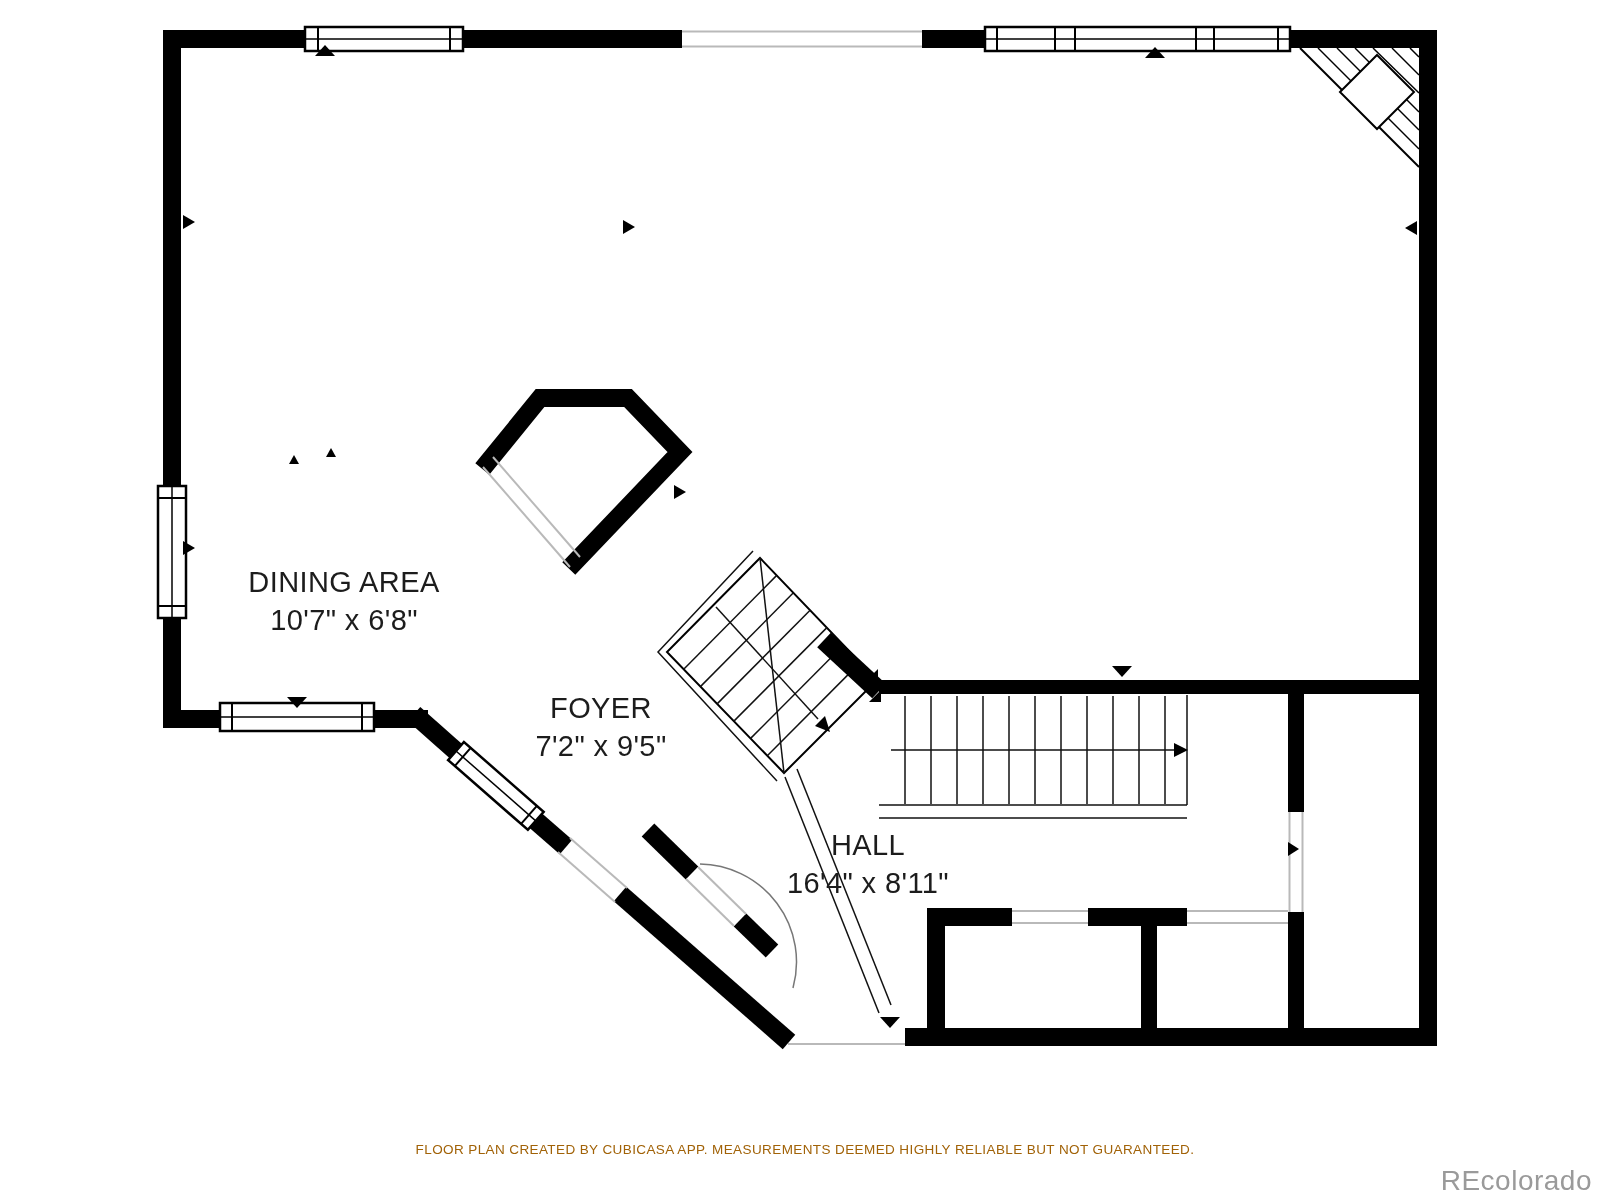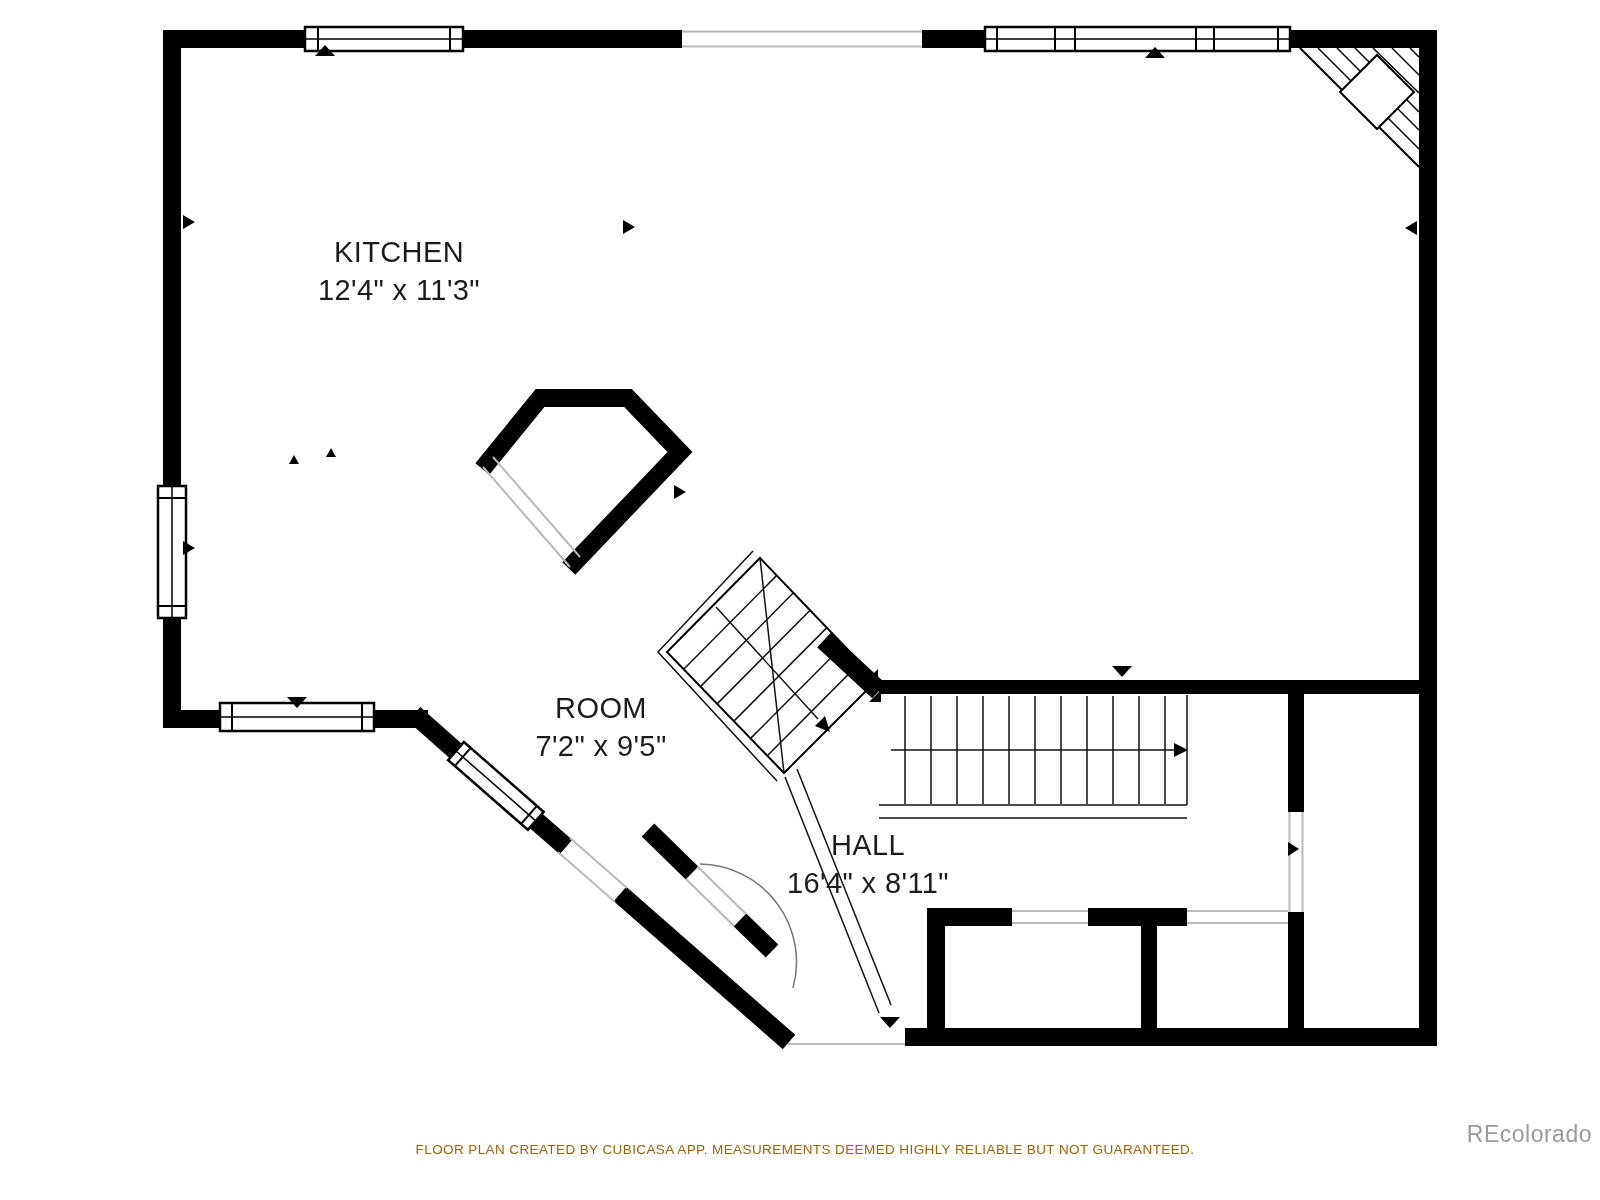--- a/index.html
+++ b/index.html
@@ -27,22 +27,22 @@
     position:absolute;
     left:805px;top:1142px;
     transform:translateX(-50%);
     font-size:13.5px;
     letter-spacing:0.4px;
     color:#a16207;
     white-space:nowrap;
   }
   #watermark{
     position:absolute;
-    right:8px;top:1121px;
-    font-size:23px;
+    right:8px;top:1165px;
+    font-size:28px;
     color:#9a9a9a;
     letter-spacing:0.5px;
     white-space:nowrap;
     text-align:center;
   }
 </style>
 </head>
 <body>
 
 <div id="canvas">
@@ -229,29 +229,29 @@
       <polygon points="674,485 686,492 674,499"></polygon>
       <polygon points="287,697 307,697 297,708"></polygon>
       <polygon points="880,1017 900,1017 890,1028"></polygon>
       <polygon points="1112,666 1132,666 1122,677"></polygon>
       <polygon points="1288,842 1299,849 1288,856"></polygon>
       <polygon points="866,681 878,669 878,681"></polygon>
       <polygon points="869,702 881,690 881,702"></polygon>
     </g>
   </svg>
 
-  <div class="room-label" style="left:399px;top:233px;">
-    <div class="room-name">KITCHEN</div>
-    <div class="room-dims">12'4" x 11'3"</div>
+
+
+  <div class="room-label" style="left:344px;top:563px;">
+    <div class="room-name">DINING AREA</div>
+    <div class="room-dims">10'7" x 6'8"</div>
   </div>
 
-
-
   <div class="room-label" style="left:601px;top:689px;">
-    <div class="room-name">ROOM</div>
+    <div class="room-name">FOYER</div>
     <div class="room-dims">7'2" x 9'5"</div>
   </div>
 
   <div class="room-label" style="left:868px;top:826px;">
     <div class="room-name">HALL</div>
     <div class="room-dims">16'4" x 8'11"</div>
   </div>
 
   <div id="footer-disclaimer">FLOOR PLAN CREATED BY CUBICASA APP. MEASUREMENTS DEEMED HIGHLY RELIABLE BUT NOT GUARANTEED.</div>
   <div id="watermark">REcolorado</div>

